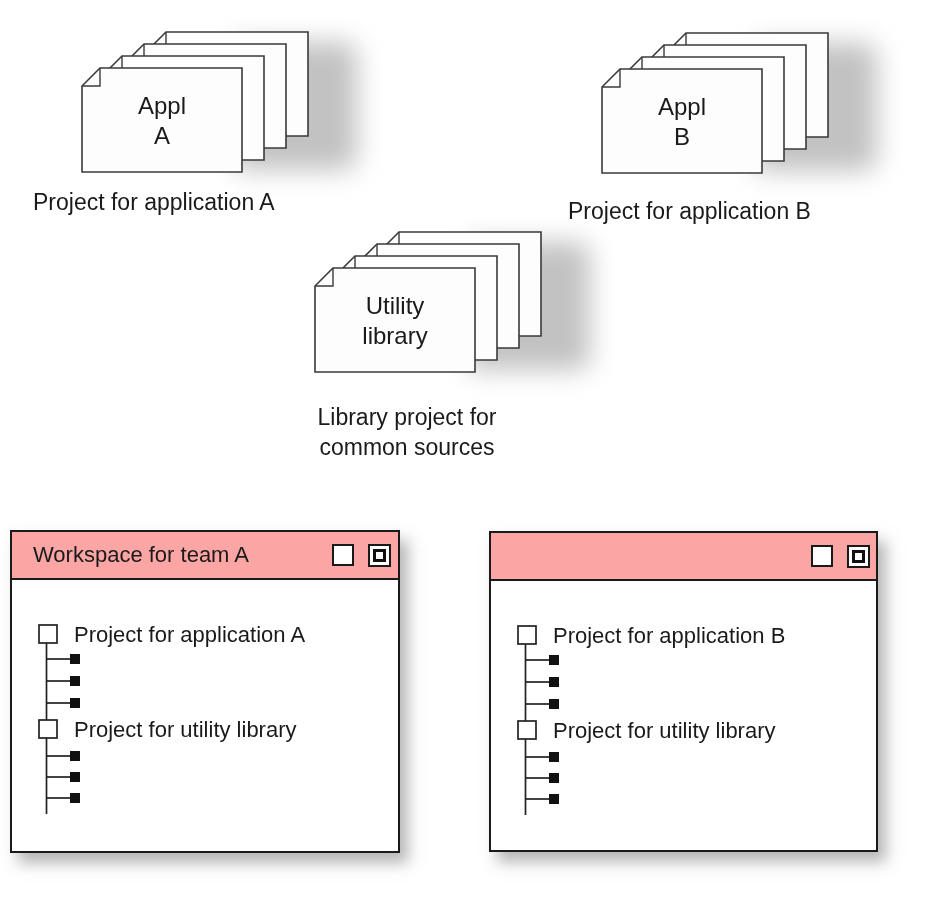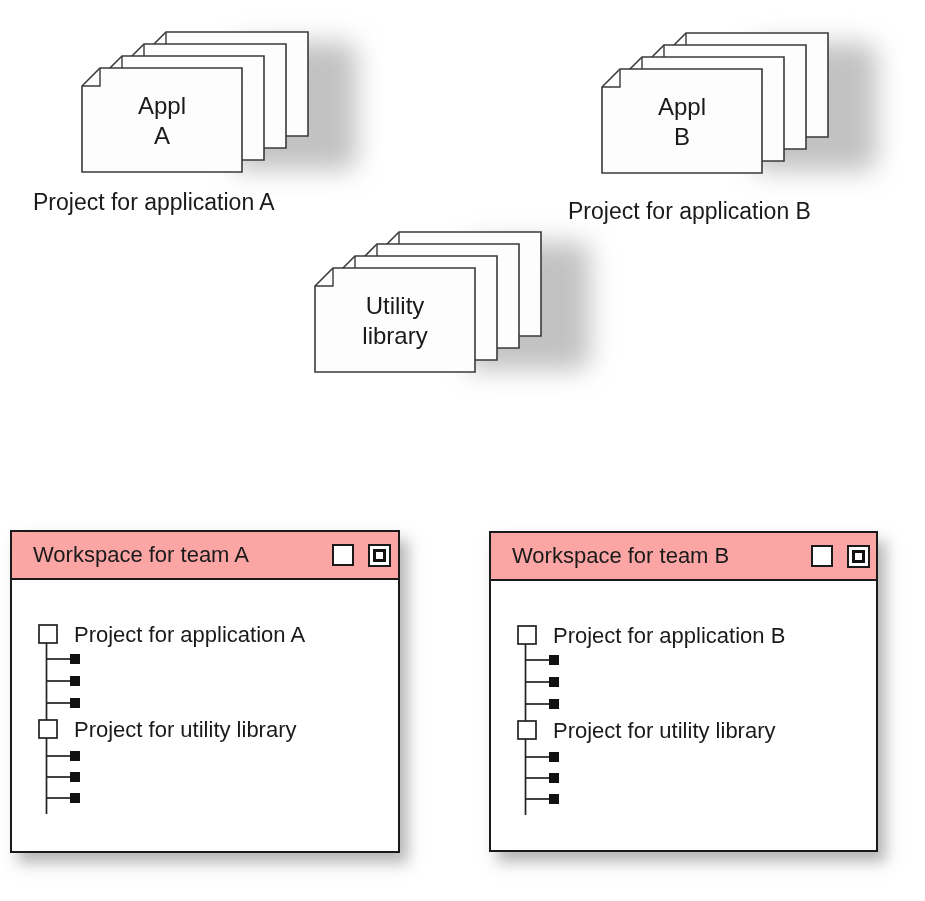--- a/index.html
+++ b/index.html
@@ -161,20 +161,24 @@
       <path class="page" d="M18 0 H160 V104 H0 V18 Z"></path>
         <path class="flap" d="M18 0 V18 H0"></path>
       </g>
     <g transform="translate(0,36)">
       <path class="page" d="M18 0 H160 V104 H0 V18 Z"></path>
         <path class="flap" d="M18 0 V18 H0"></path>
       <text x="80" y="46">Utility</text>
       <text x="80" y="76">library</text>
     </g>
   </svg>
+  <div class="stack-caption centered" style="left:307px;top:402px;width:200px;">
+    <div>Library project for</div>
+    <div>common sources</div>
+  </div>
 
   <div class="window" style="left:10px;top:530px;width:390px;height:323px;">
     <div class="titlebar">
       <span class="title">Workspace for team A</span>
       <span class="win-btn btn-plain"></span>
       <span class="win-btn btn-nested">
         <span class="inner"></span>
       </span>
     </div>
     <div class="client">
@@ -198,21 +202,20 @@
         <line x1="34.5" y1="197" x2="59" y2="197"></line>
         <rect class="leaf" x="58" y="192" width="10" height="10"></rect>
         <line x1="34.5" y1="218" x2="59" y2="218"></line>
         <rect class="leaf" x="58" y="213" width="10" height="10"></rect>
       </svg>
     </div>
   </div>
 
   <div class="window" style="left:489px;top:531px;width:389px;height:321px;">
     <div class="titlebar">
-      <span class="title">Workspace for team B</span>
       <span class="win-btn btn-plain"></span>
       <span class="win-btn btn-nested">
         <span class="inner"></span>
       </span>
     </div>
     <div class="client">
       <svg class="tree" width="385" height="271" viewBox="0 0 385 271">
 
         <rect class="expand-box" x="27" y="45" width="18" height="18"></rect>
         <text x="62" y="62">Project for application B</text>

